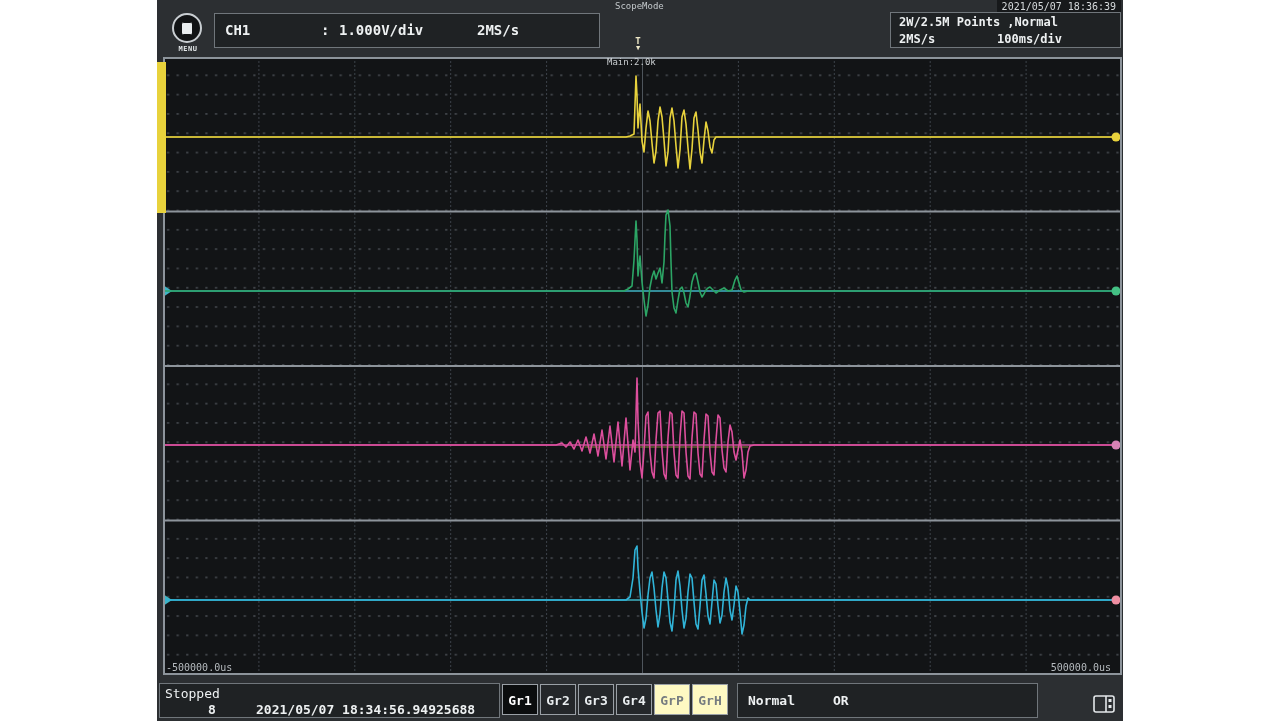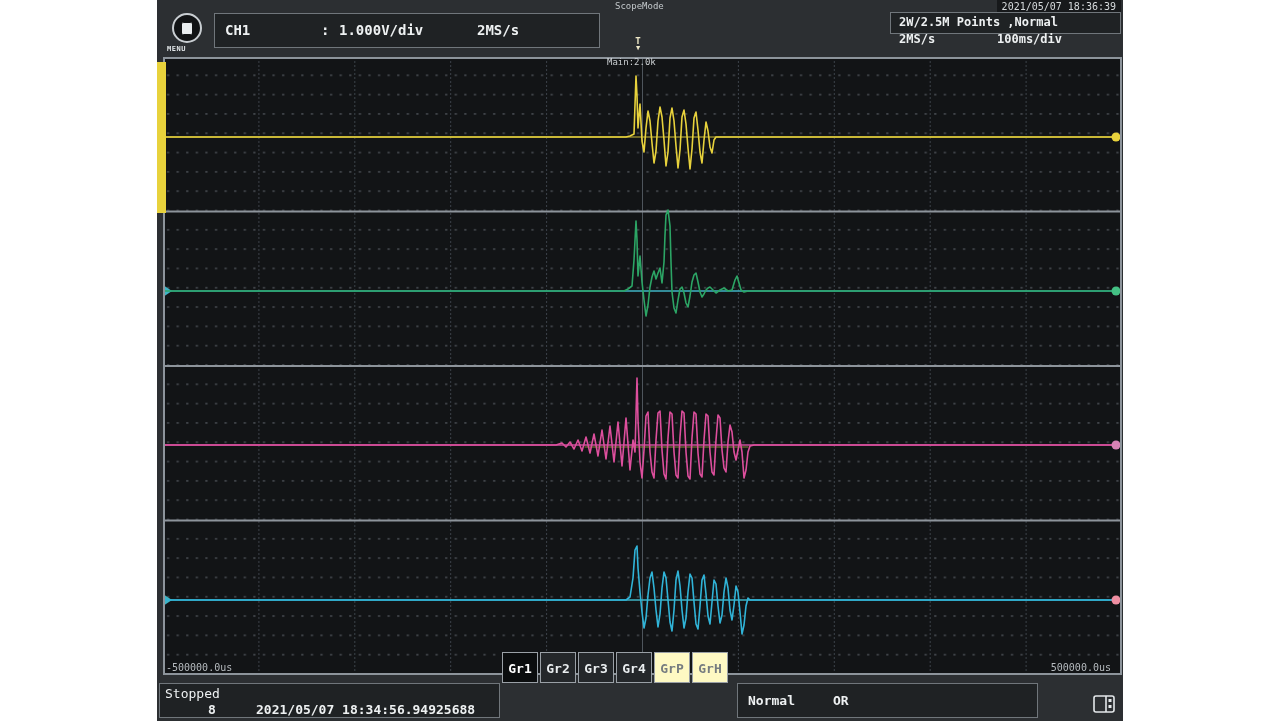--- a/index.html
+++ b/index.html
@@ -9,47 +9,47 @@
           background:#2c2f32;}
   
   .mode-label{position:absolute;left:458px;top:1px;font-size:9px;color:#c3c8cb;}
   .datetime{position:absolute;right:2px;top:0;font-size:10px;color:#d6dadc;
             background:#17191b;padding:1px 5px;}
   .menu-btn{position:absolute;left:15px;top:13px;width:30px;height:30px;border-radius:50%;
             background:#111315;border:2px solid #c9ced2;box-sizing:border-box;
             display:flex;align-items:center;justify-content:center;cursor:pointer;}
   .menu-glyph{width:10px;height:13px;background:#e9edef;border-radius:2px;
               box-shadow:inset 0 4px 0 -3px #111315, inset 0 -4px 0 -3px #111315;}
-  .menu-label{position:absolute;left:10px;top:45px;width:42px;
+  .menu-label{position:absolute;left:10px;top:45px;width:42px;text-align:center;
               font-size:7px;font-weight:bold;color:#e4e8ea;letter-spacing:0.5px;}
   .info-box{position:absolute;background:#1f2224;border:1px solid #70767b;box-sizing:border-box;}
   .ch-box{left:57px;top:13px;width:386px;height:35px;}
   .ch-box span{position:absolute;top:8px;font-size:14px;font-weight:bold;color:#eef1f2;}
   .ch-name{left:10px;} .ch-colon{left:106px;} .ch-vdiv{left:124px;} .ch-rate{left:262px;}
-  .acq-box{left:733px;top:12px;width:231px;height:22px;font-size:12px;font-weight:bold;color:#eef1f2;}
+  .acq-box{left:733px;top:12px;width:231px;height:36px;font-size:12px;font-weight:bold;color:#eef1f2;}
   .acq-line1{position:absolute;left:8px;top:2px;}
   .acq-rate{position:absolute;left:8px;top:19px;}
   .acq-tdiv{position:absolute;left:106px;top:19px;}
   .trig-marker{position:absolute;left:474px;top:37px;width:14px;text-align:center;
                color:#efe9c8;line-height:8px;z-index:5;}
   .trig-marker .t{font-size:9px;font-weight:bold;}
   .trig-marker .arrow{font-size:7px;margin-top:-1px;}
   .rec-label{position:absolute;left:450px;top:57px;font-size:9px;color:#ccd0d3;z-index:5;}
   
   .grat{position:absolute;left:6px;top:57px;}
   .ch1-bar{position:absolute;left:0;top:62px;width:9px;height:151px;background:#e8d23c;z-index:4;}
   .corner-label{position:absolute;font-size:10px;color:#b6bbbf;z-index:4;}
   .corner-left{left:9px;top:662px;}
   .corner-right{right:12px;top:662px;}
   
   .status-box{left:2px;top:683px;width:341px;height:35px;}
   .acq-state{position:absolute;left:5px;top:2px;font-size:13px;font-weight:normal;color:#eef1f2;}
   .acq-count{position:absolute;left:48px;top:18px;font-size:13px;font-weight:bold;color:#eef1f2;}
   .timestamp{position:absolute;left:96px;top:18px;font-size:13px;font-weight:bold;color:#eef1f2;}
-  .tabs{position:absolute;left:345px;top:652px;display:flex;gap:2px;}
+  .tabs{position:absolute;left:345px;top:684px;display:flex;gap:2px;}
   .tab{width:36px;height:31px;line-height:31px;text-align:center;font-size:13px;font-weight:bold;
        border:1px solid #9aa0a6;box-sizing:border-box;cursor:pointer;}
   .tab.active{background:#0b0d0e;color:#ffffff;}
   .tab.normal{background:#24272a;color:#e9edef;}
   .tab.disabled{background:#fef9c3;color:#767c80;}
   .trigmode-box{left:580px;top:683px;width:301px;height:35px;}
   .trig-mode{position:absolute;left:10px;top:9px;font-size:13px;font-weight:bold;color:#eef1f2;}
   .trig-type{position:absolute;left:95px;top:9px;font-size:13px;font-weight:bold;color:#eef1f2;}
   .disp-icon{position:absolute;left:936px;top:695px;}
 </style>

